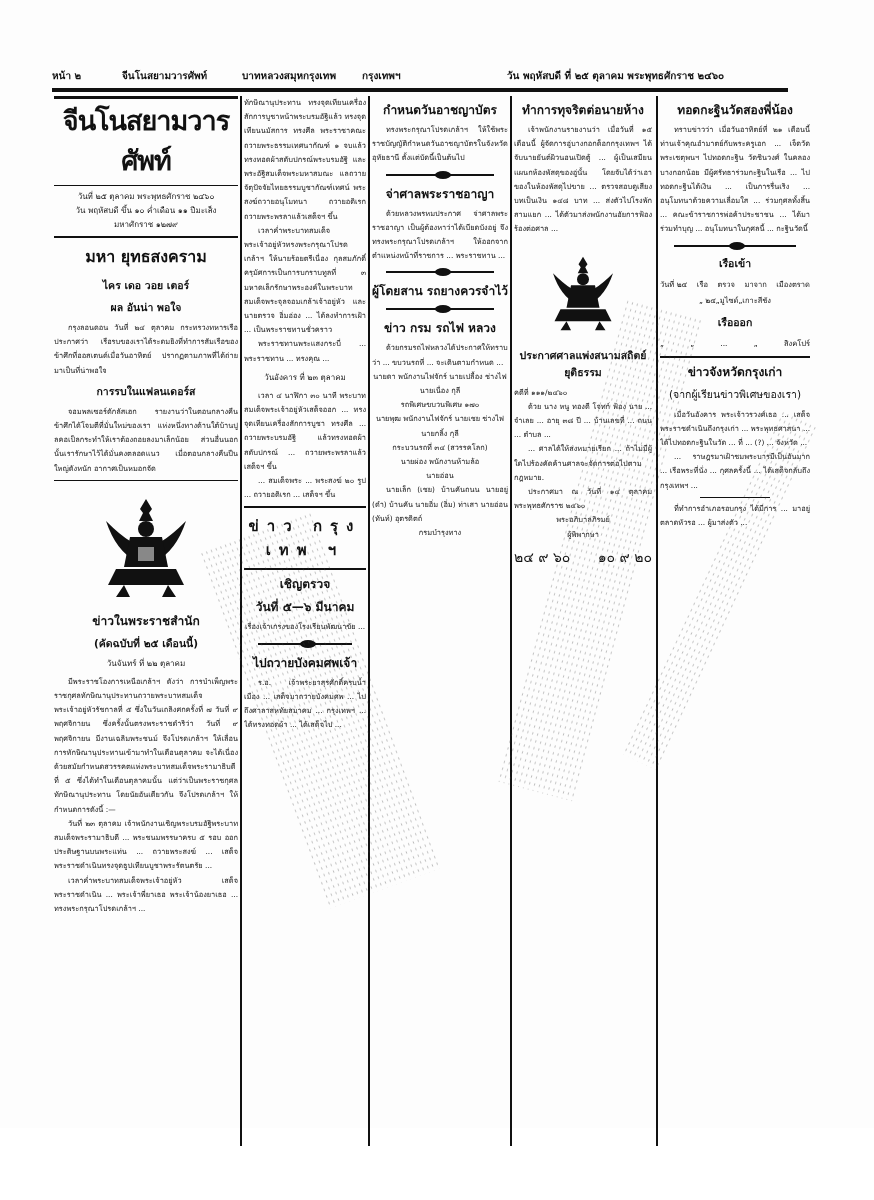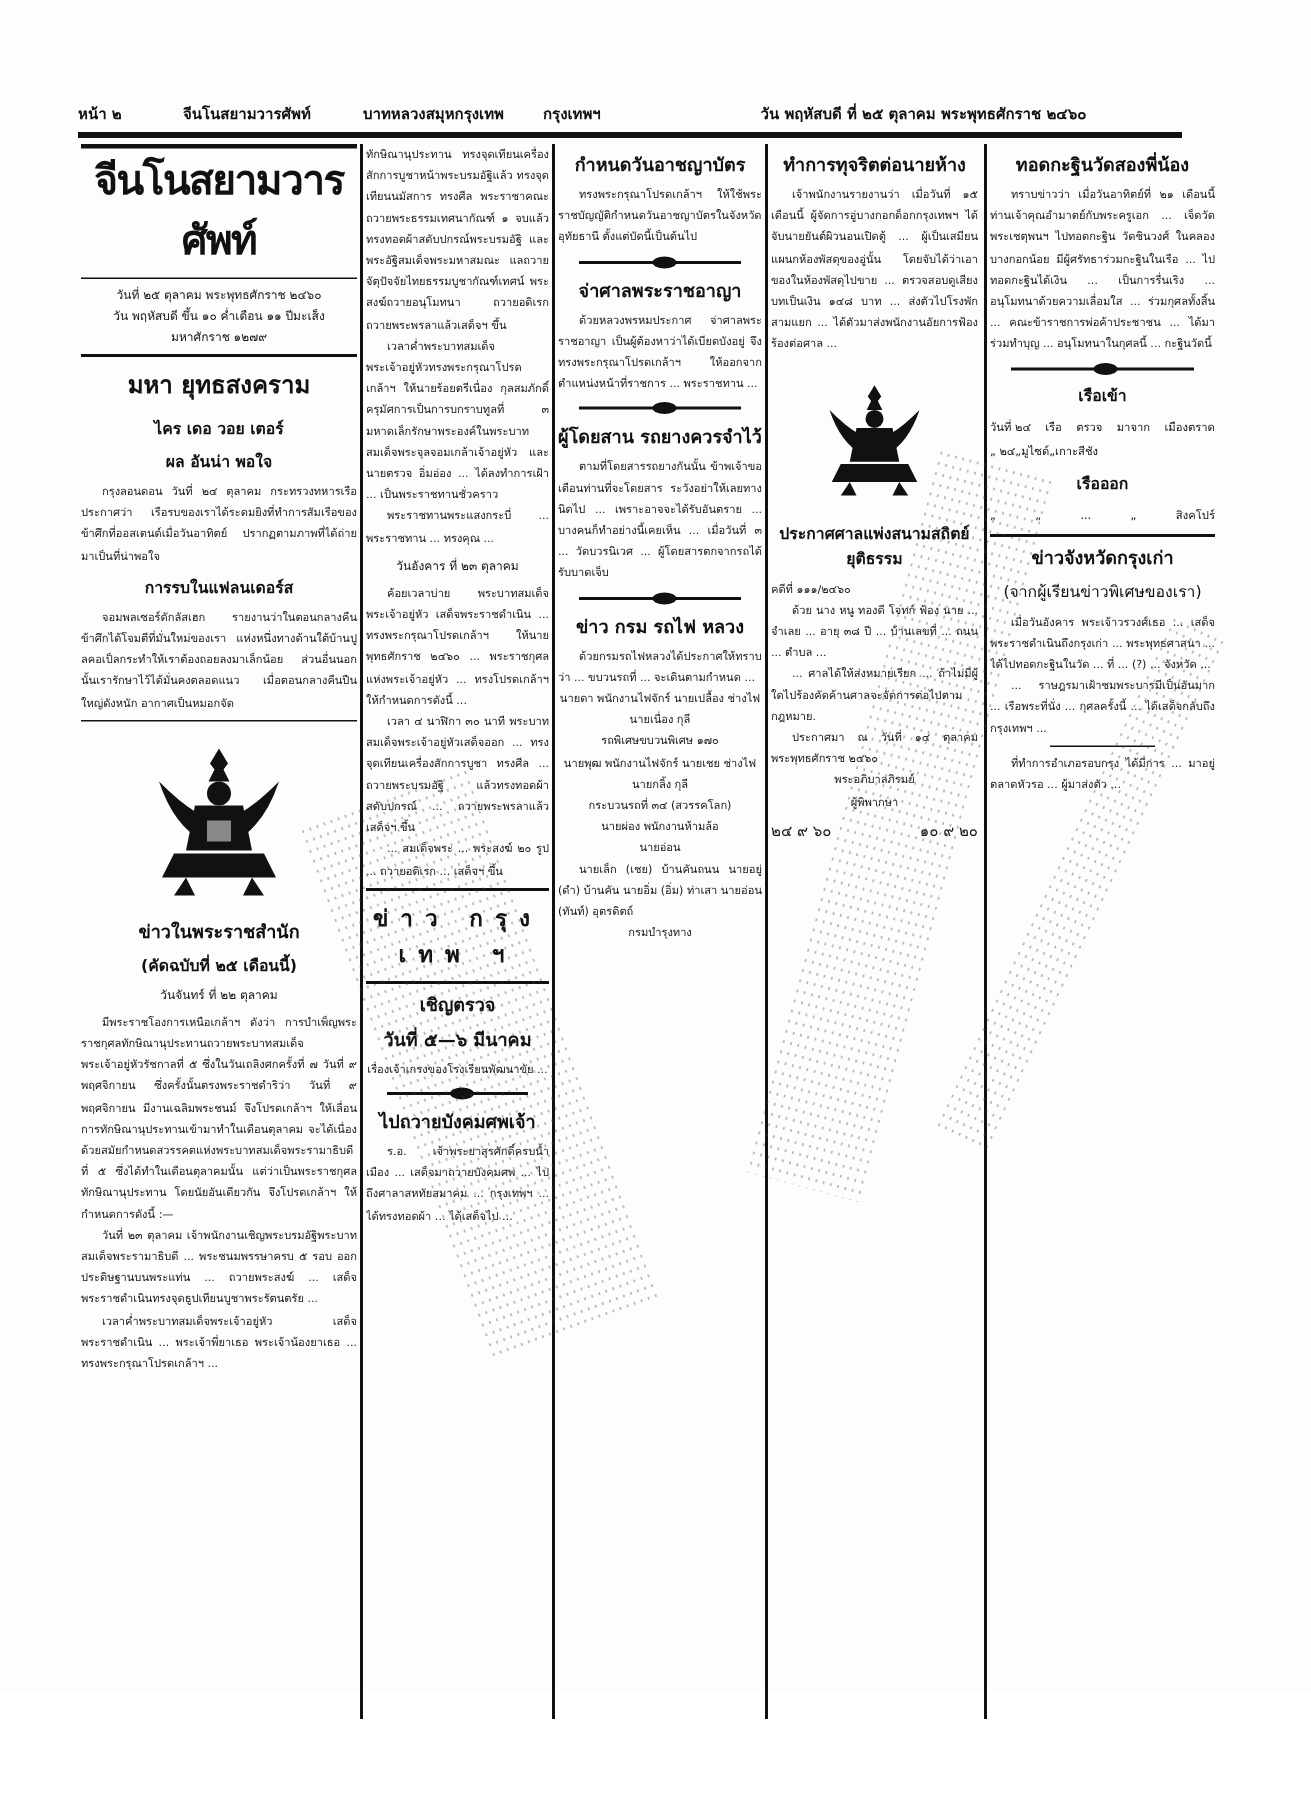--- a/index.html
+++ b/index.html
@@ -86,21 +86,20 @@
     <p class="p">มีพระราชโองการเหนือเกล้าฯ ดังว่า การบำเพ็ญพระราชกุศลทักษิณานุประทานถวายพระบาทสมเด็จพระเจ้าอยู่หัวรัชกาลที่ ๕ ซึ่งในวันเถลิงศกครั้งที่ ๗ วันที่ ๙ พฤศจิกายน ซึ่งครั้งนั้นตรงพระราชดำริว่า วันที่ ๙ พฤศจิกายน มีงานเฉลิมพระชนม์ จึงโปรดเกล้าฯ ให้เลื่อนการทักษิณานุประทานเข้ามาทำในเดือนตุลาคม จะได้เนื่องด้วยสมัยกำหนดสวรรคตแห่งพระบาทสมเด็จพระรามาธิบดีที่ ๕ ซึ่งได้ทำในเดือนตุลาคมนั้น แต่ว่าเป็นพระราชกุศลทักษิณานุประทาน โดยนัยอันเดียวกัน จึงโปรดเกล้าฯ ให้กำหนดการดังนี้ :—</p>
     <p class="p">วันที่ ๒๓ ตุลาคม เจ้าพนักงานเชิญพระบรมอัฐิพระบาทสมเด็จพระรามาธิบดี ... พระชนมพรรษาครบ ๕ รอบ ออกประดิษฐานบนพระแท่น ... ถวายพระสงฆ์ ... เสด็จพระราชดำเนินทรงจุดธูปเทียนบูชาพระรัตนตรัย ...</p>
     <p class="p">เวลาค่ำพระบาทสมเด็จพระเจ้าอยู่หัว เสด็จพระราชดำเนิน ... พระเจ้าพี่ยาเธอ พระเจ้าน้องยาเธอ ... ทรงพระกรุณาโปรดเกล้าฯ ...</p>
   </div>
 
   <div class="col c2">
     <p class="p ni">ทักษิณานุประทาน ทรงจุดเทียนเครื่องสักการบูชาหน้าพระบรมอัฐิแล้ว ทรงจุดเทียนนมัสการ ทรงศีล พระราชาคณะถวายพระธรรมเทศนากัณฑ์ ๑ จบแล้ว ทรงทอดผ้าสดับปกรณ์พระบรมอัฐิ และพระอัฐิสมเด็จพระมหาสมณะ แลถวายจัตุปัจจัยไทยธรรมบูชากัณฑ์เทศน์ พระสงฆ์ถวายอนุโมทนา ถวายอดิเรก ถวายพระพรลาแล้วเสด็จฯ ขึ้น</p>
     <p class="p">เวลาค่ำพระบาทสมเด็จพระเจ้าอยู่หัวทรงพระกรุณาโปรดเกล้าฯ ให้นายร้อยตรีเนื่อง กุลสมภักดิ์ ครุมัศการเป็นการบกราบทูลที่ ๓ มหาดเล็กรักษาพระองค์ในพระบาทสมเด็จพระจุลจอมเกล้าเจ้าอยู่หัว และนายตรวจ อิ่มอ่อง ... ได้ลงทำการเฝ้า ... เป็นพระราชทานชั่วคราว</p>
     <p class="p">พระราชทานพระแสงกระบี่ ... พระราชทาน ... ทรงคุณ ...</p>
     <div class="h3" style="font-weight:normal;font-size:8px">วันอังคาร ที่ ๒๓ ตุลาคม</div>
-    <p class="p">ค้อยเวลาบ่าย พระบาทสมเด็จพระเจ้าอยู่หัว เสด็จพระราชดำเนิน ... ทรงพระกรุณาโปรดเกล้าฯ ให้นายพุทธศักราช ๒๔๖๐ ... พระราชกุศลแห่งพระเจ้าอยู่หัว ... ทรงโปรดเกล้าฯ ให้กำหนดการดังนี้ ...</p>
     <p class="p">เวลา ๔ นาฬิกา ๓๐ นาที พระบาทสมเด็จพระเจ้าอยู่หัวเสด็จออก ... ทรงจุดเทียนเครื่องสักการบูชา ทรงศีล ... ถวายพระบรมอัฐิ แล้วทรงทอดผ้าสดับปกรณ์ ... ถวายพระพรลาแล้วเสด็จฯ ขึ้น</p>
     <p class="p">... สมเด็จพระ ... พระสงฆ์ ๒๐ รูป ... ถวายอดิเรก ... เสด็จฯ ขึ้น</p>
     <div class="hr"></div>
     <div class="hspaced">ข่าว กรุง เทพ ฯ</div>
     <div class="hr"></div>
     <div class="h2">เชิญตรวจ</div>
     <div class="h2">วันที่ ๕—๖ มีนาคม</div>
     <p class="p ni center">เรื่องเจ้าเกรงของโรงเรียนพัฒนาขัย ...</p>
     <div class="hr orn"></div>
     <div class="h2">ไปถวายบังคมศพเจ้า</div>
@@ -108,21 +107,20 @@
   </div>
 
   <div class="col c3">
     <div class="h2">กำหนดวันอาชญาบัตร</div>
     <p class="p">ทรงพระกรุณาโปรดเกล้าฯ ให้ใช้พระราชบัญญัติกำหนดวันอาชญาบัตรในจังหวัดอุทัยธานี ตั้งแต่บัดนี้เป็นต้นไป</p>
     <div class="hr orn"></div>
     <div class="h2">จ่าศาลพระราชอาญา</div>
     <p class="p">ด้วยหลวงพรหมประกาศ จ่าศาลพระราชอาญา เป็นผู้ต้องหาว่าได้เบียดบังอยู่ จึงทรงพระกรุณาโปรดเกล้าฯ ให้ออกจากตำแหน่งหน้าที่ราชการ ... พระราชทาน ...</p>
     <div class="hr orn"></div>
     <div class="h2">ผู้โดยสาน รถยางควรจำไว้</div>
-    <p class="p">ตามที่โดยสารรถยางกันนั้น ข้าพเจ้าขอเตือนท่านที่จะโดยสาร ระวังอย่าให้เลยทางนิดไป ... เพราะอาจจะได้รับอันตราย ... บางคนก็ทำอย่างนี้เคยเห็น ... เมื่อวันที่ ๓ ... วัดบวรนิเวศ ... ผู้โดยสารตกจากรถได้รับบาดเจ็บ</p>
     <div class="hr orn"></div>
     <div class="h2">ข่าว กรม รถไฟ หลวง</div>
     <p class="p">ด้วยกรมรถไฟหลวงได้ประกาศให้ทราบว่า ... ขบวนรถที่ ... จะเดินตามกำหนด ...</p>
     <p class="p center">นายดา พนักงานไฟจักร์ นายเปลื้อง ช่างไฟ นายเนื่อง กุลี</p>
     <p class="p center">รถพิเศษขบวนพิเศษ ๑๗๐</p>
     <p class="p center">นายพุฒ พนักงานไฟจักร์ นายเชย ช่างไฟ นายกลิ้ง กุลี</p>
     <p class="p center">กระบวนรถที่ ๓๔ (สวรรคโลก)</p>
     <p class="p center">นายผ่อง พนักงานห้ามล้อ</p>
     <p class="p center">นายอ่อน</p>
     <p class="p">นายเล็ก (เชย) บ้านคันถนน นายอยู่ (ดำ) บ้านคัน นายอิ่ม (อิ่ม) ท่าเสา นายอ่อน (ทันท์) อุตรดิตถ์</p>
@@ -140,40 +138,40 @@
       <path d="M30 78 h60 l8 16 h-76z" fill="#111"></path>
       <path d="M38 94 l-8 12 h14 z M82 94 l8 12 h-14z" fill="#111"></path>
     </svg>
     <div class="h3">ประกาศศาลแพ่งสนามสถิตย์ยุติธรรม</div>
     <p class="p ni">คดีที่ ๑๑๑/๒๔๖๐</p>
     <p class="p">ด้วย นาง หนู ทองดี โจทก์ ฟ้อง นาย ... จำเลย ... อายุ ๓๘ ปี ... บ้านเลขที่ ... ถนน ... ตำบล ...</p>
     <p class="p">... ศาลได้ให้ส่งหมายเรียก ... ถ้าไม่มีผู้ใดไปร้องคัดค้านศาลจะจัดการต่อไปตามกฎหมาย.</p>
     <p class="p">ประกาศมา ณ วันที่ ๑๔ ตุลาคม พระพุทธศักราช ๒๔๖๐</p>
     <p class="p center">พระอภิบาลภิรมย์</p>
     <p class="p center">ผู้พิพากษา</p>
-    <div style="display:flex;justify-content:space-between;font-size:10px;margin-top:4px">
+    <div style="display:flex;justify-content:space-between;font-size:14px;margin-top:4px">
       <span>๒๔ ๙ ๖๐</span>
       <span>๑๐ ๙ ๒๐</span>
     </div>
   </div>
 
   <div class="col c5">
     <div class="h2">ทอดกะฐินวัดสองพี่น้อง</div>
     <p class="p">ทราบข่าวว่า เมื่อวันอาทิตย์ที่ ๒๑ เดือนนี้ ท่านเจ้าคุณอำมาตย์กับพระครูเอก ... เจ็ดวัดพระเชตุพนฯ ไปทอดกะฐิน วัดชินวงศ์ ในคลองบางกอกน้อย มีผู้ศรัทธาร่วมกะฐินในเรือ ... ไปทอดกะฐินได้เงิน ... เป็นการรื่นเริง ... อนุโมทนาด้วยความเลื่อมใส ... ร่วมกุศลทั้งสิ้น ... คณะข้าราชการพ่อค้าประชาชน ... ได้มาร่วมทำบุญ ... อนุโมทนาในกุศลนี้ ... กะฐินวัดนี้</p>
     <div class="hr orn"></div>
     <div class="h3">เรือเข้า</div>
     <div style="font-size:7.5px;line-height:16px">
       <div style="display:flex;justify-content:space-between">
         <span>วันที่ ๒๔</span>
         <span>เรือ</span>
         <span>ตรวจ</span>
         <span>มาจาก</span>
         <span>เมืองตราด</span>
       </div>
-      <div style="display:flex;justify-content:flex-start">
+      <div style="display:flex;justify-content:center">
         <span>„ ๒๔</span>
         <span>„</span>
         <span>มูไซด์</span>
         <span>„</span>
         <span>เกาะสีชัง</span>
       </div>
     </div>
     <div class="h3">เรือออก</div>
     <div style="display:flex;justify-content:space-between;font-size:7.5px;line-height:16px">
       <span>„</span>

